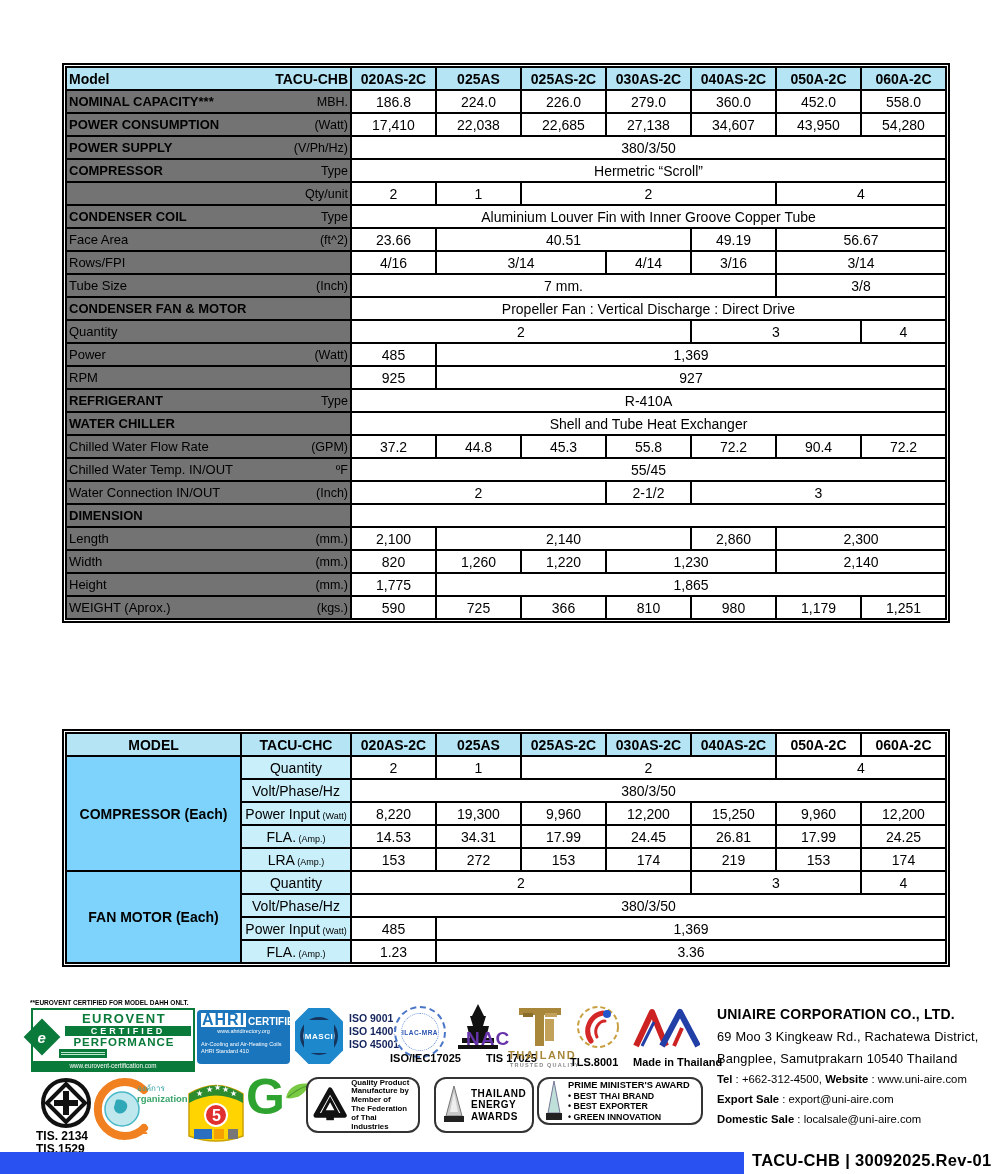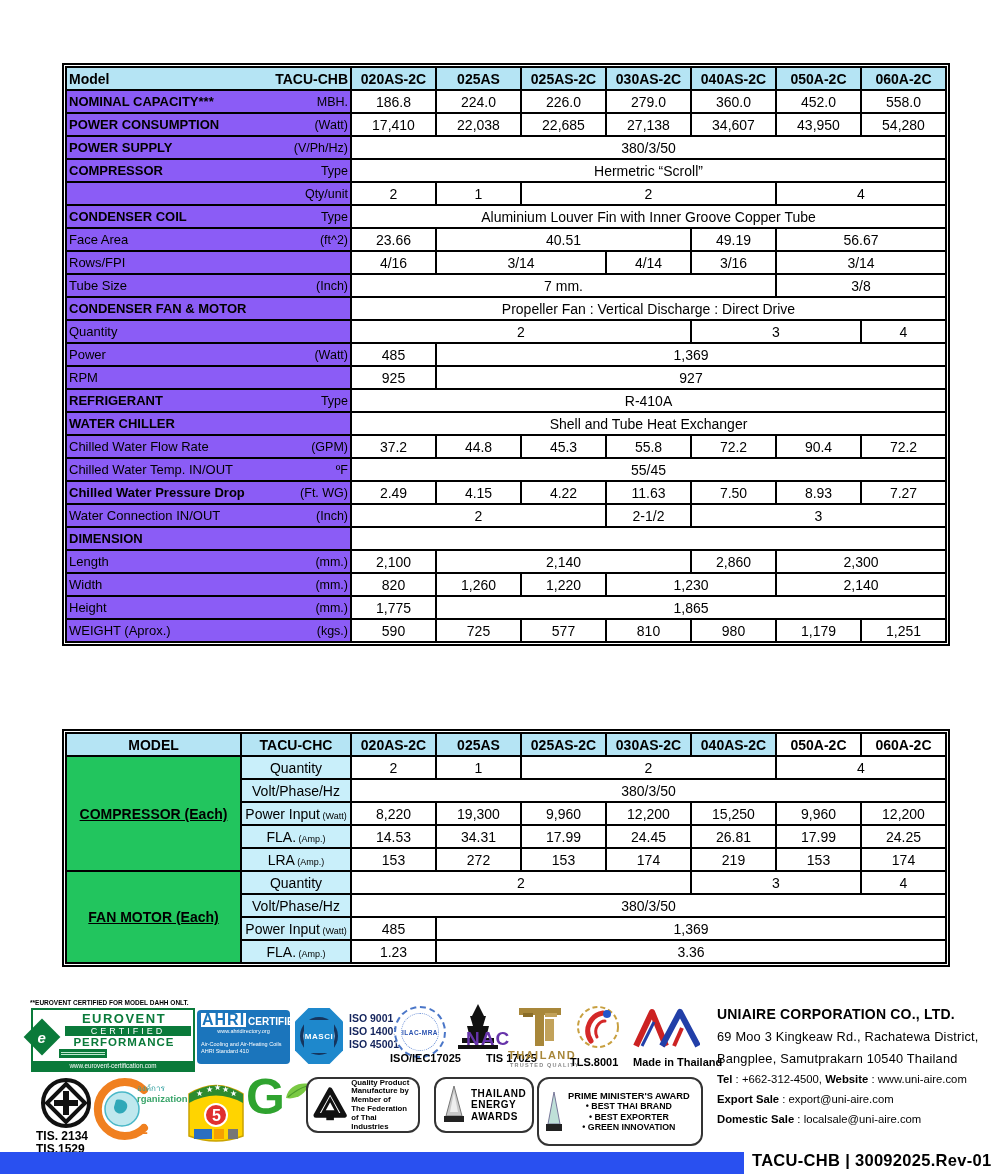--- a/index.html
+++ b/index.html
@@ -8,42 +8,42 @@
   .abs{position:absolute;}
 
   
   .frame{position:absolute;border:2px solid #000;padding:1px;background:#fff;}
   table.spec{border-collapse:collapse;table-layout:fixed;width:880px;}
   table.spec td{border:2px solid #000;text-align:center;vertical-align:middle;
                 font-size:14px;height:21px;padding:0 2px;overflow:hidden;white-space:nowrap;}
   td.title-cell{background:#b5e4f4;font-size:19.5px;font-weight:bold;height:27px;letter-spacing:.3px;}
   td.hdr{background:#b5e4f4;font-weight:bold;font-size:13.5px;}
   td.hdr.white{background:#fff;}
-  td.labelcell{background:#8b5cf6;text-align:left;padding:0 5px 0 4px;margin-left:36px;}
+  td.labelcell{background:#737373;text-align:left;padding:0 5px 0 4px;margin-left:36px;}
   td.labelhdr{background:#b5e4f4;text-align:left;padding:0 5px 0 4px;}
   .labelwrap{display:flex;justify-content:space-between;align-items:center;width:100%;}
   .hl{font-weight:bold;font-size:14px;}
   .lname{font-size:13px;}
   .lname.b{font-weight:bold;}
   .lunit{font-size:12.5px;font-weight:normal;}
-  td.groupcell{background:#22c55e;font-weight:bold;font-size:13px;text-decoration:underline;}
+  td.groupcell{background:#7dd3fc;font-weight:bold;font-size:13px;}
   td.subcell{background:#c9effa;font-size:12.5px;}
   .sunit{font-size:9px;}
   td.val{background:#fff;}
 
   .footnote{position:absolute;left:63px;top:688px;width:880px;font-size:15.5px;font-weight:bold;}
 
   
   .ev-note{position:absolute;left:30px;top:999px;font-size:6.5px;font-weight:bold;letter-spacing:0;}
   .ev-box{position:absolute;left:31px;top:1008px;width:160px;height:60px;border:2px solid #0a7a3a;background:#fff;}
   .ev-shield{position:absolute;left:-4px;top:14px;width:26px;height:26px;background:#0a7a3a;transform:rotate(45deg);
              display:flex;align-items:center;justify-content:center;}
   .ev-shield span{transform:rotate(-45deg);color:#fff;font-weight:bold;font-size:15px;font-style:italic;}
   .ev-l1{margin:1px 2px 0 24px;color:#0a7a3a;font-weight:bold;font-size:13px;letter-spacing:1.5px;text-align:center;}
-  .ev-l2{margin:0 2px 0 32px;background:#0a7a3a;color:#fff;font-weight:normal;font-size:9px;letter-spacing:3px;text-align:center;}
+  .ev-l2{margin:0 2px 0 32px;background:#0a7a3a;color:#fff;font-weight:bold;font-size:9px;letter-spacing:3px;text-align:center;}
   .ev-l3{margin:0 2px 0 24px;color:#0a7a3a;font-weight:bold;font-size:11.5px;letter-spacing:1px;text-align:center;}
   .ev-mini{margin:1px 2px 1px 26px;width:44px;height:9px;background:#0a7a3a;display:flex;flex-direction:column;justify-content:center;gap:1px;padding:0 2px;}
   .ev-mini i{display:block;height:1px;background:#bfe8cf;}
   .ev-url{position:absolute;left:0;bottom:0;width:100%;background:#0a7a3a;color:#fff;font-size:6.3px;text-align:center;padding:1px 0;}
   .ahri-box{position:absolute;left:197px;top:1010px;width:93px;height:54px;background:#1b75bc;border-radius:4px;color:#fff;padding:3px 4px;box-sizing:border-box;}
   .ahri-top{display:flex;align-items:baseline;gap:2px;}
   .ahri-name{font-weight:bold;font-size:16px;letter-spacing:1px;background:#fff;color:#1b75bc;padding:0 1px;line-height:14px;}
   .ahri-cert{font-weight:bold;font-size:10px;}
   .ahri-url{font-size:5.5px;text-align:center;margin-top:1px;}
   .ahri-sub{font-size:5.5px;margin-top:7px;line-height:6.5px;}
@@ -85,21 +85,21 @@
   .co2-eng{font-size:9.5px;color:#3aa56a;font-weight:bold;}
   .no5{position:absolute;left:186px;top:1074px;width:60px;height:72px;}
   .gi-g{position:absolute;left:246px;top:1072px;font-size:50px;font-weight:bold;color:#2fa32f;line-height:50px;}
   .gi-leaf{position:absolute;left:284px;top:1082px;}
   .gi-cap{position:absolute;left:239px;top:1116px;color:#2fa32f;font-weight:bold;font-style:italic;font-size:9.5px;white-space:nowrap;margin-top:47px;}
   .badge{position:absolute;border:2px solid #333;border-radius:12px;background:#fff;display:flex;align-items:center;gap:4px;padding:3px 5px;box-sizing:border-box;}
   .fti-badge{left:306px;top:1077px;width:114px;height:56px;}
   .fti-text{font-size:7.8px;font-weight:bold;line-height:8.8px;}
   .tea-badge{left:434px;top:1077px;width:100px;height:56px;}
   .tea-text{font-size:10px;font-weight:bold;line-height:11.5px;letter-spacing:.5px;}
-  .pma-badge{left:537px;top:1077px;width:166px;height:69px;text-align:center;}
+  .pma-badge{left:537px;top:1077px;width:166px;height:48px;}
   .pma-text{font-size:8.8px;font-weight:bold;line-height:10.5px;white-space:nowrap;}
   .pma-text .t1{font-size:9.3px;}
 
   
   .bottombar{position:absolute;left:0;top:1152px;width:744px;height:22px;background:#2950f0;}
   .docref{position:absolute;left:752px;top:1151px;font-size:16.5px;font-weight:bold;letter-spacing:.3px;}
 </style>
 </head>
 <body>
 
@@ -315,35 +315,20 @@
               <div class="labelwrap">
                 <span class="lname">Chilled Water Temp. IN/OUT</span>
                 <span class="lunit">ºF</span>
               </div>
             </td>
             <td class="val" colspan="7">55/45</td>
           </tr>
           <tr>
             <td class="labelcell">
               <div class="labelwrap">
-                <span class="lname b">Chilled Water Pressure Drop</span>
-                <span class="lunit">(Ft. WG)</span>
-              </div>
-            </td>
-            <td class="val" colspan="1">2.49</td>
-            <td class="val" colspan="1">4.15</td>
-            <td class="val" colspan="1">4.22</td>
-            <td class="val" colspan="1">11.63</td>
-            <td class="val" colspan="1">7.50</td>
-            <td class="val" colspan="1">8.93</td>
-            <td class="val" colspan="1">7.27</td>
-          </tr>
-          <tr>
-            <td class="labelcell">
-              <div class="labelwrap">
                 <span class="lname">Water Connection IN/OUT</span>
                 <span class="lunit">(Inch)</span>
               </div>
             </td>
             <td class="val" colspan="3">2</td>
             <td class="val" colspan="1">2-1/2</td>
             <td class="val" colspan="3">3</td>
           </tr>
           <tr>
             <td class="labelcell">
@@ -391,21 +376,21 @@
           </tr>
           <tr>
             <td class="labelcell">
               <div class="labelwrap">
                 <span class="lname">WEIGHT  (Aprox.)</span>
                 <span class="lunit">(kgs.)</span>
               </div>
             </td>
             <td class="val" colspan="1">590</td>
             <td class="val" colspan="1">725</td>
-            <td class="val" colspan="1">577</td>
+            <td class="val" colspan="1">366</td>
             <td class="val" colspan="1">810</td>
             <td class="val" colspan="1">980</td>
             <td class="val" colspan="1">1,179</td>
             <td class="val" colspan="1">1,251</td>
           </tr>
         </tbody>
     </table>
   </div>
 
 

